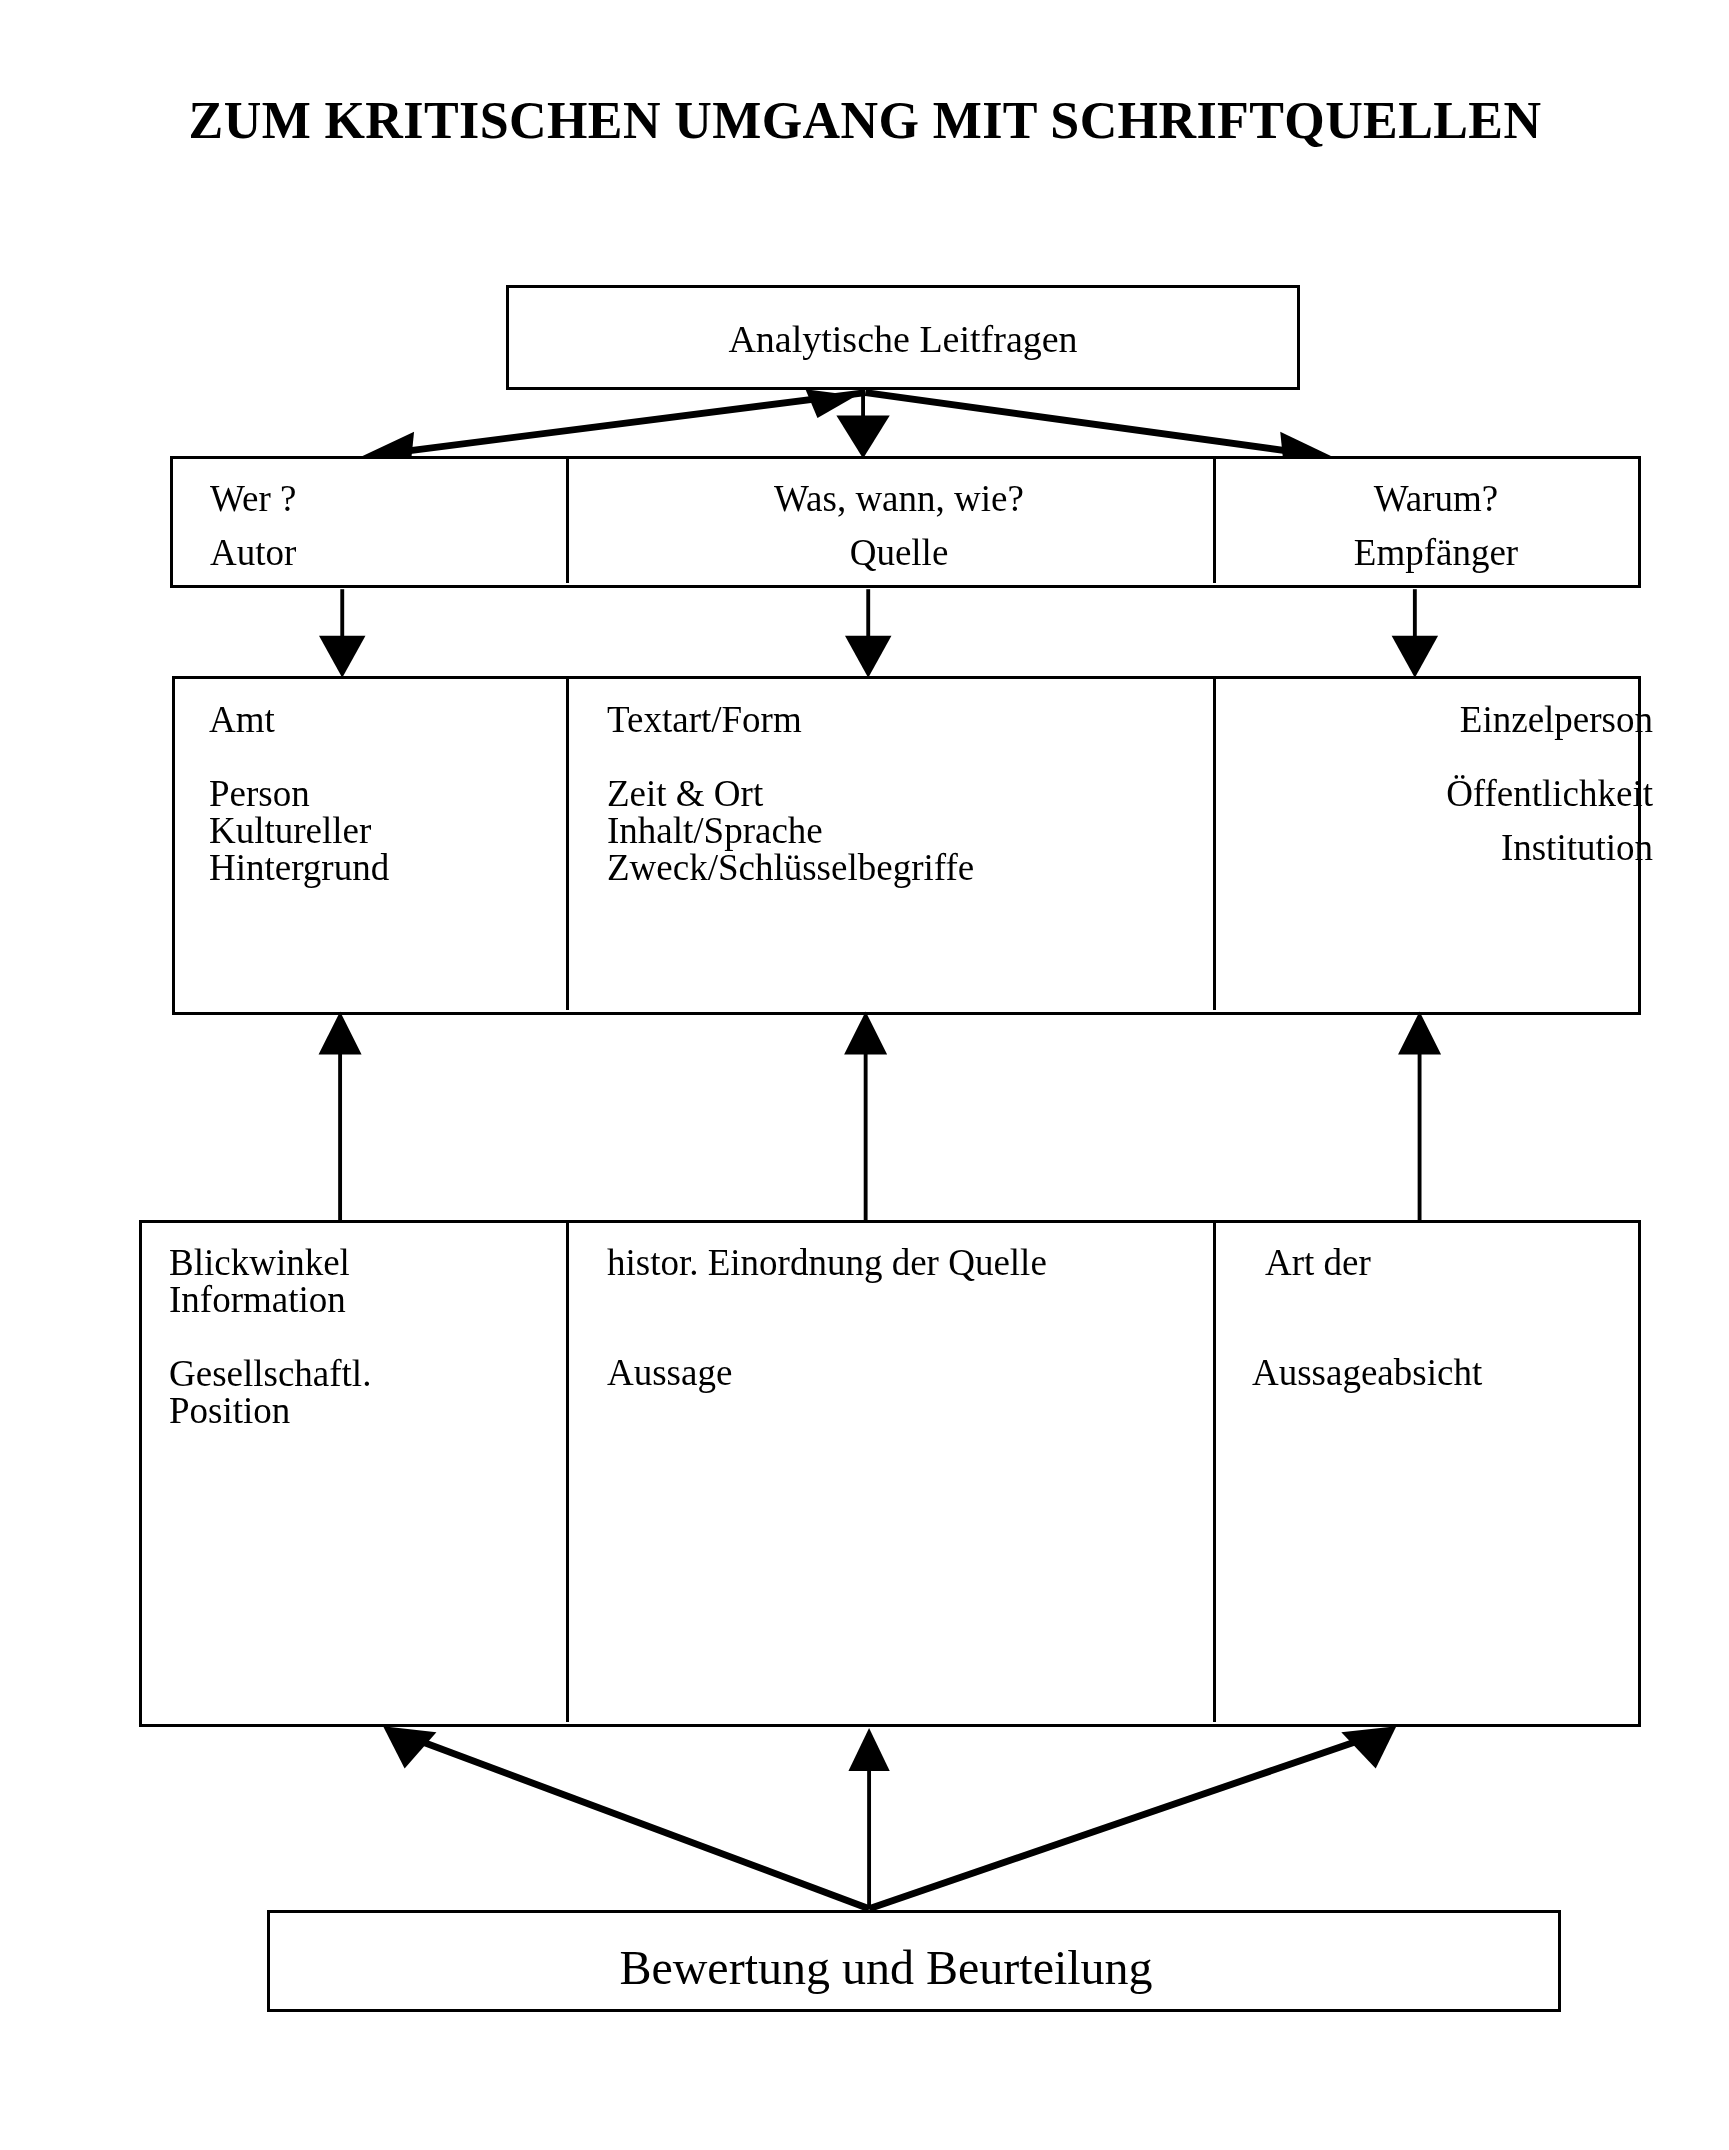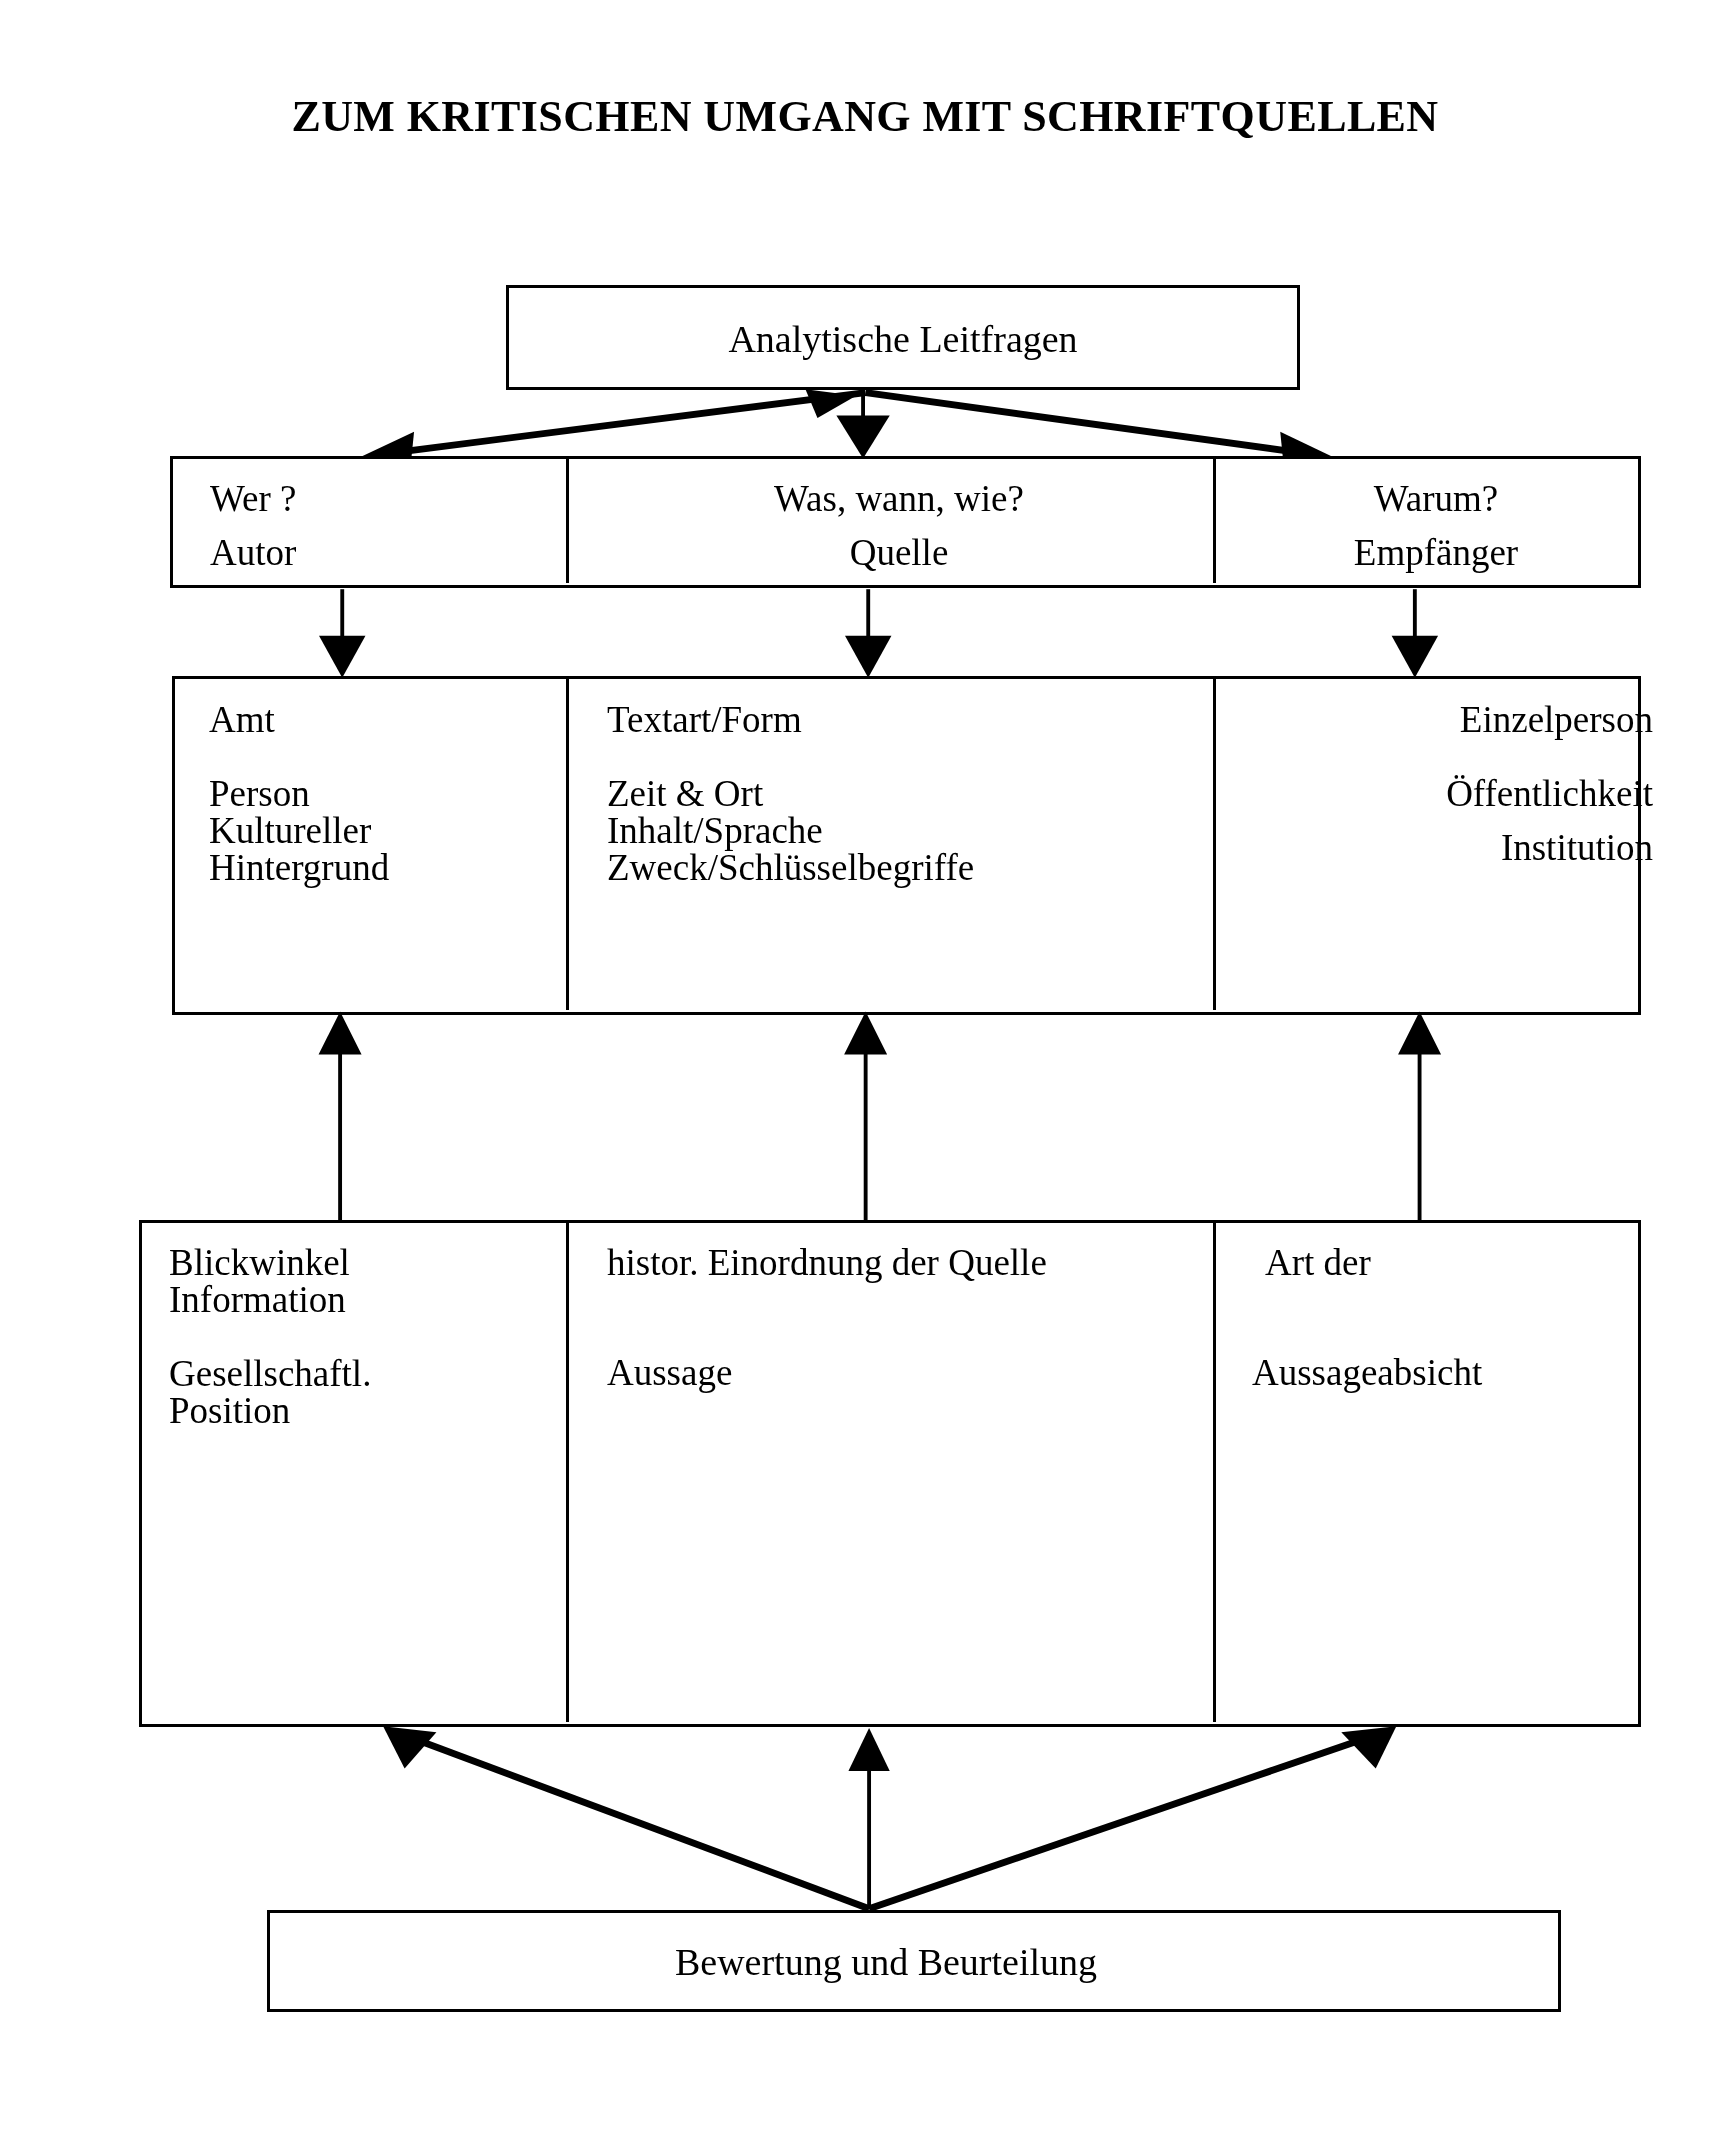--- a/index.html
+++ b/index.html
@@ -16,21 +16,21 @@
     color: #000000;
     overflow: hidden;
   }
   
   #title {
     position: absolute;
     left: 0;
     top: 91px;
     width: 1730px;
     text-align: center;
-    font-size: 44px;
+    font-size: 52px;
     font-weight: 700;
     letter-spacing: 0.4px;
     white-space: nowrap;
   }
   
   .box {
     position: absolute;
     box-sizing: border-box;
     border: 3.9px solid #000000;
     background: #ffffff;
@@ -105,21 +105,21 @@
     top: 1910px;
     width: 1294px;
     height: 102px;
   }
   #box-bottom-label {
     position: absolute;
     left: 0;
     top: 27px;
     width: 100%;
     text-align: center;
-    font-size: 38px;
+    font-size: 48px;
     white-space: nowrap;
     padding-right: 56px;
     box-sizing: border-box;
   }
   
   .conn {
     position: absolute;
     left: 0;
     top: 0;
     width: 1730px;

